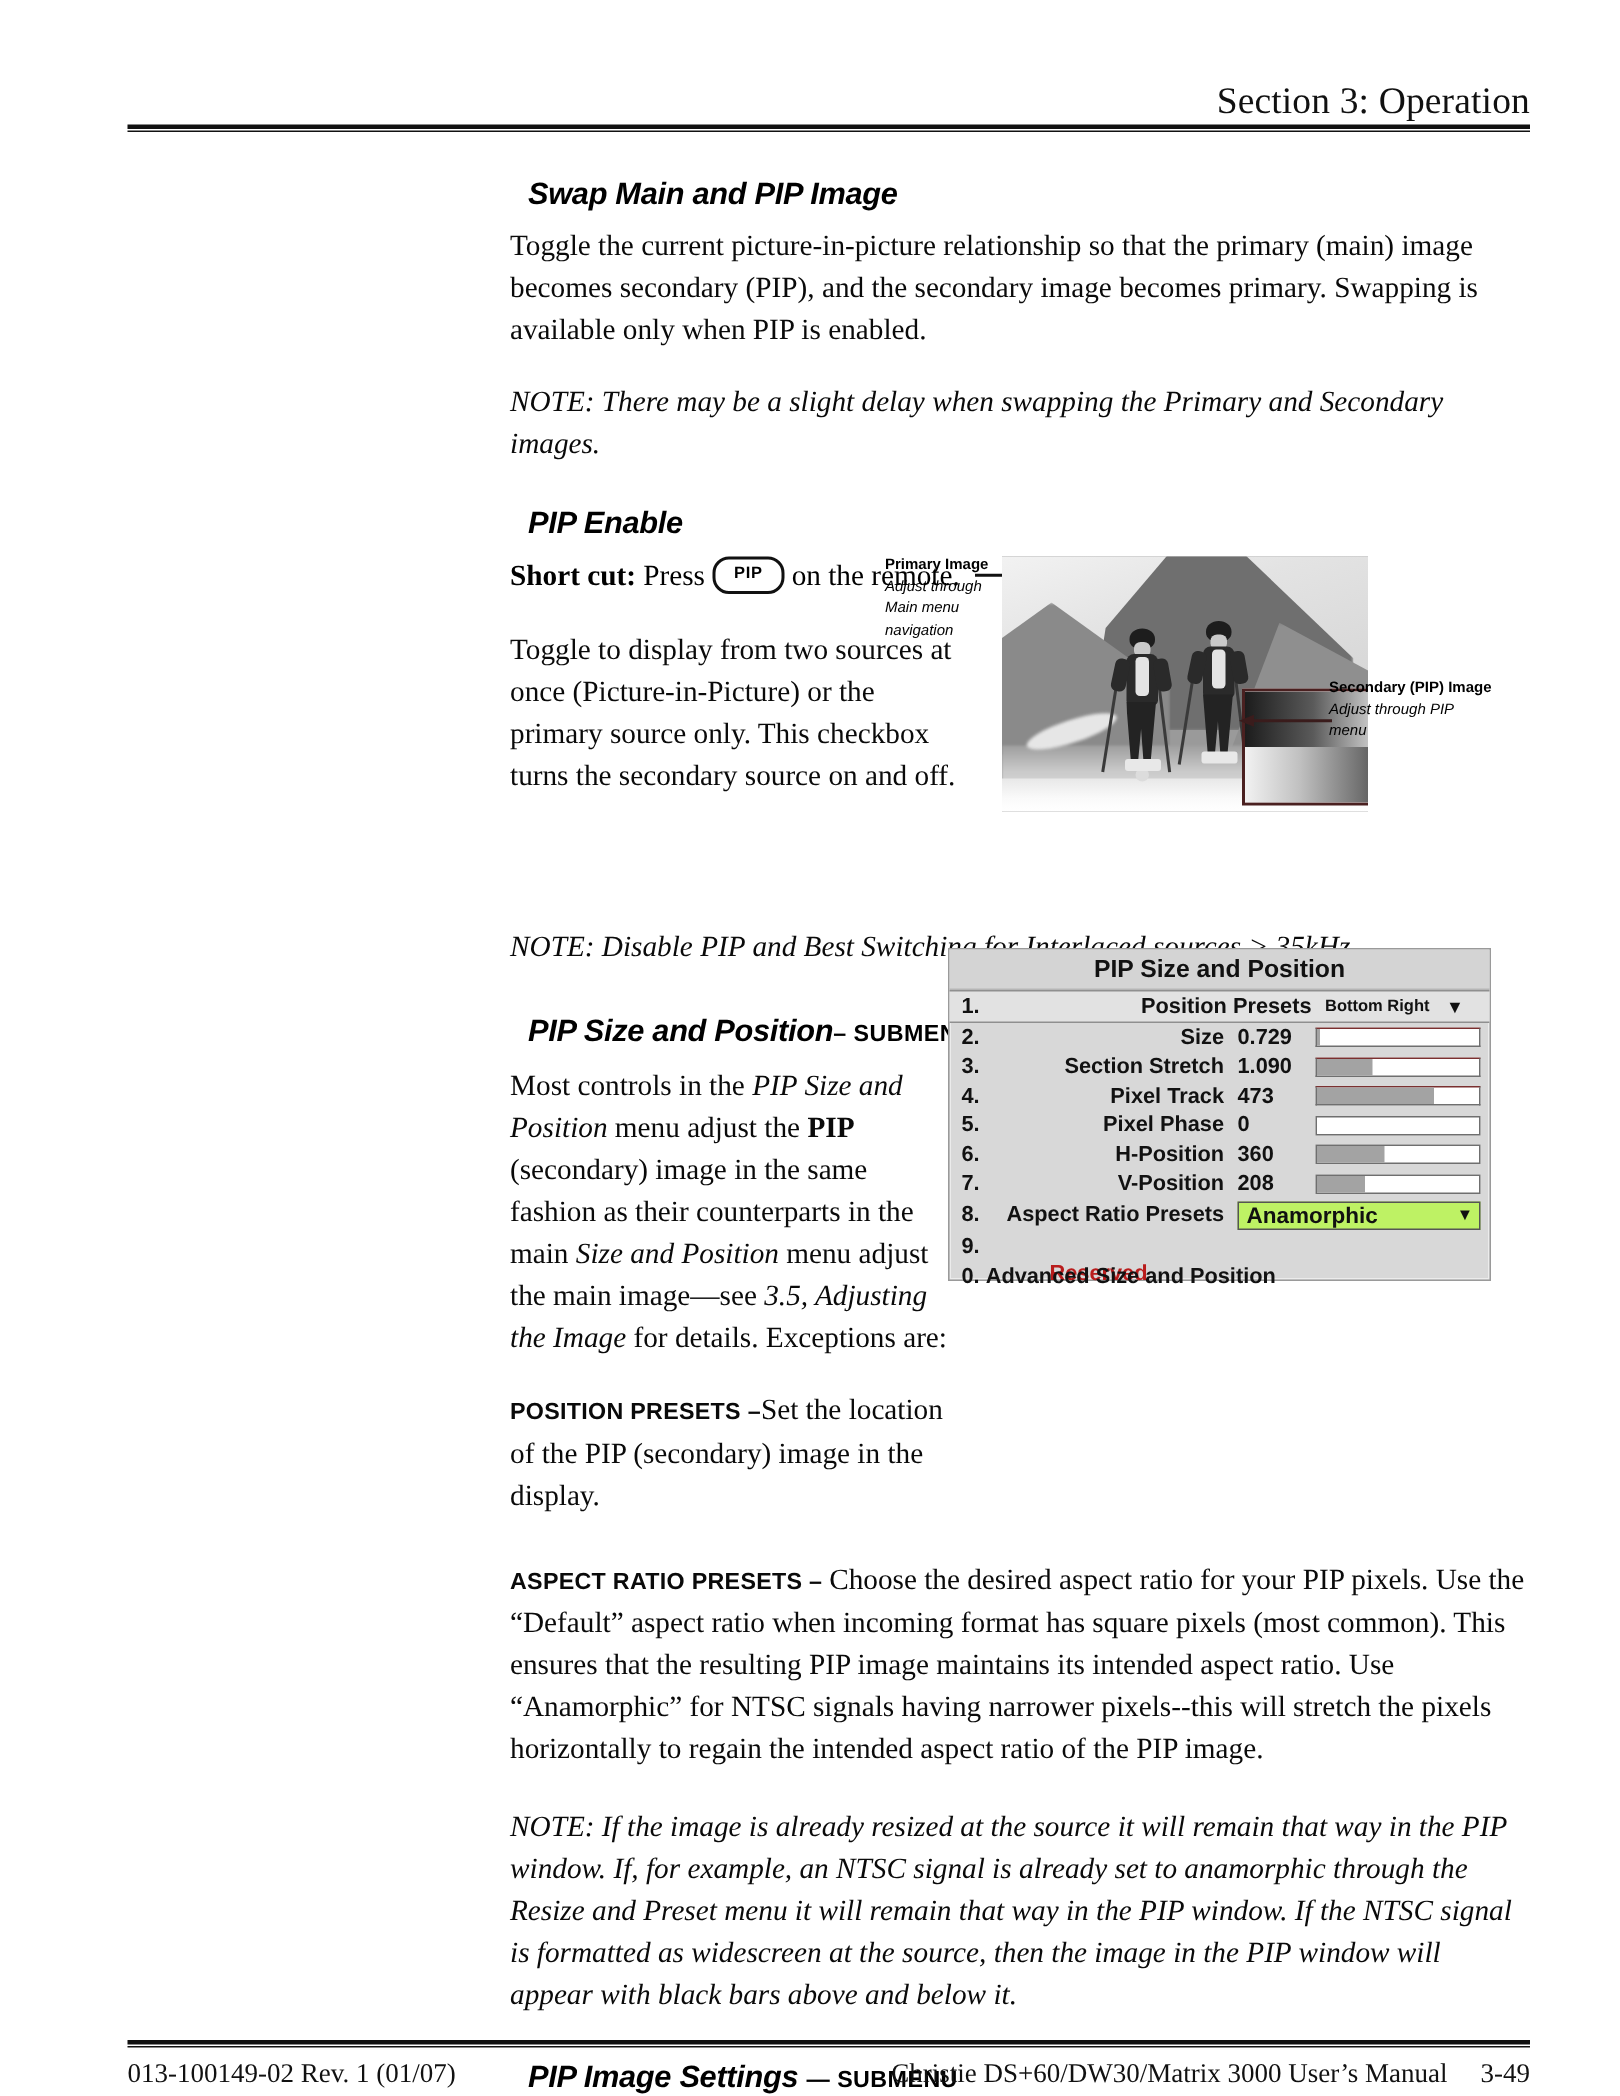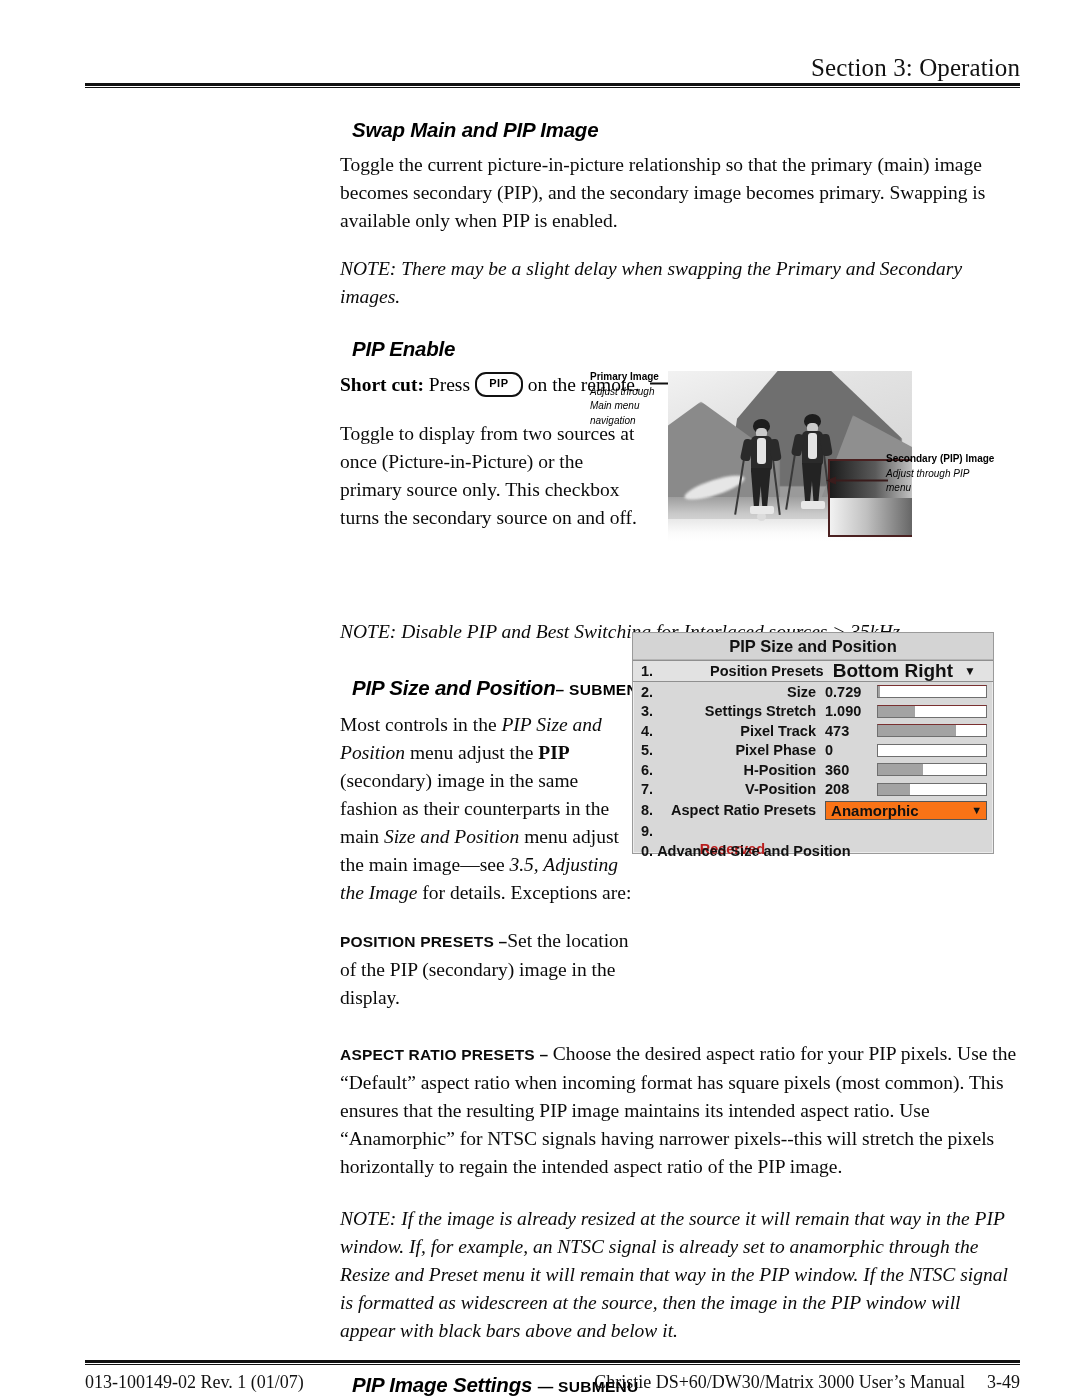--- a/index.html
+++ b/index.html
@@ -228,30 +228,30 @@
   .r-slider{
     width:110px;flex:0 0 110px;height:13px;
     border:1px solid #6f6f6f;background:#ffffff;box-sizing:border-box;
     position:relative;
   }
   .r-slider > i{
     display:block;height:100%;background:#a3a3a3;
   }
   .r-slider.red-top{border-top-color:#7a3030;}
   .r-drop{
-    width:52px;flex:0 0 52px;text-align:left;font-size:19px;
+    width:52px;flex:0 0 52px;text-align:left;font-size:11px;
   }
   .caret{
     width:22px;flex:0 0 22px;text-align:center;font-size:12px;color:#111;
   }
   .osd-row.preset-row .r-lbl{padding-right:9px;}
   .osd-select{
     display:flex;align-items:center;justify-content:space-between;
     flex:0 0 162px;width:162px;height:19px;box-sizing:border-box;
-    border:1px solid #555;background:#f97316;
+    border:1px solid #555;background:#bef264;
     padding:0 4px 0 5px;font-size:15px;font-weight:bold;
   }
   .osd-select .cv{font-size:11px;}
   .osd-row.reserved .r-lbl{color:#b91c1c;margin-top:36px;}
   .osd-row.adv{
     font-size:14.5px;padding-left:8px;height:21px;
   }
   .osd-row.adv .advtxt{white-space:nowrap;}
 
   
@@ -407,21 +407,21 @@
         <span class="r-num">2.</span>
         <span class="r-lbl">Size</span>
         <span class="r-val">0.729</span>
         <span class="r-slider red-top">
             <i style="width:2%"></i>
           </span>
       </div>
 
       <div class="osd-row">
         <span class="r-num">3.</span>
-        <span class="r-lbl">Settings Stretch</span>
+        <span class="r-lbl">Section Stretch</span>
         <span class="r-val">1.090</span>
         <span class="r-slider red-top">
             <i style="width:34%"></i>
           </span>
       </div>
 
       <div class="osd-row">
         <span class="r-num">4.</span>
         <span class="r-lbl">Pixel Track</span>
         <span class="r-val">473</span>

